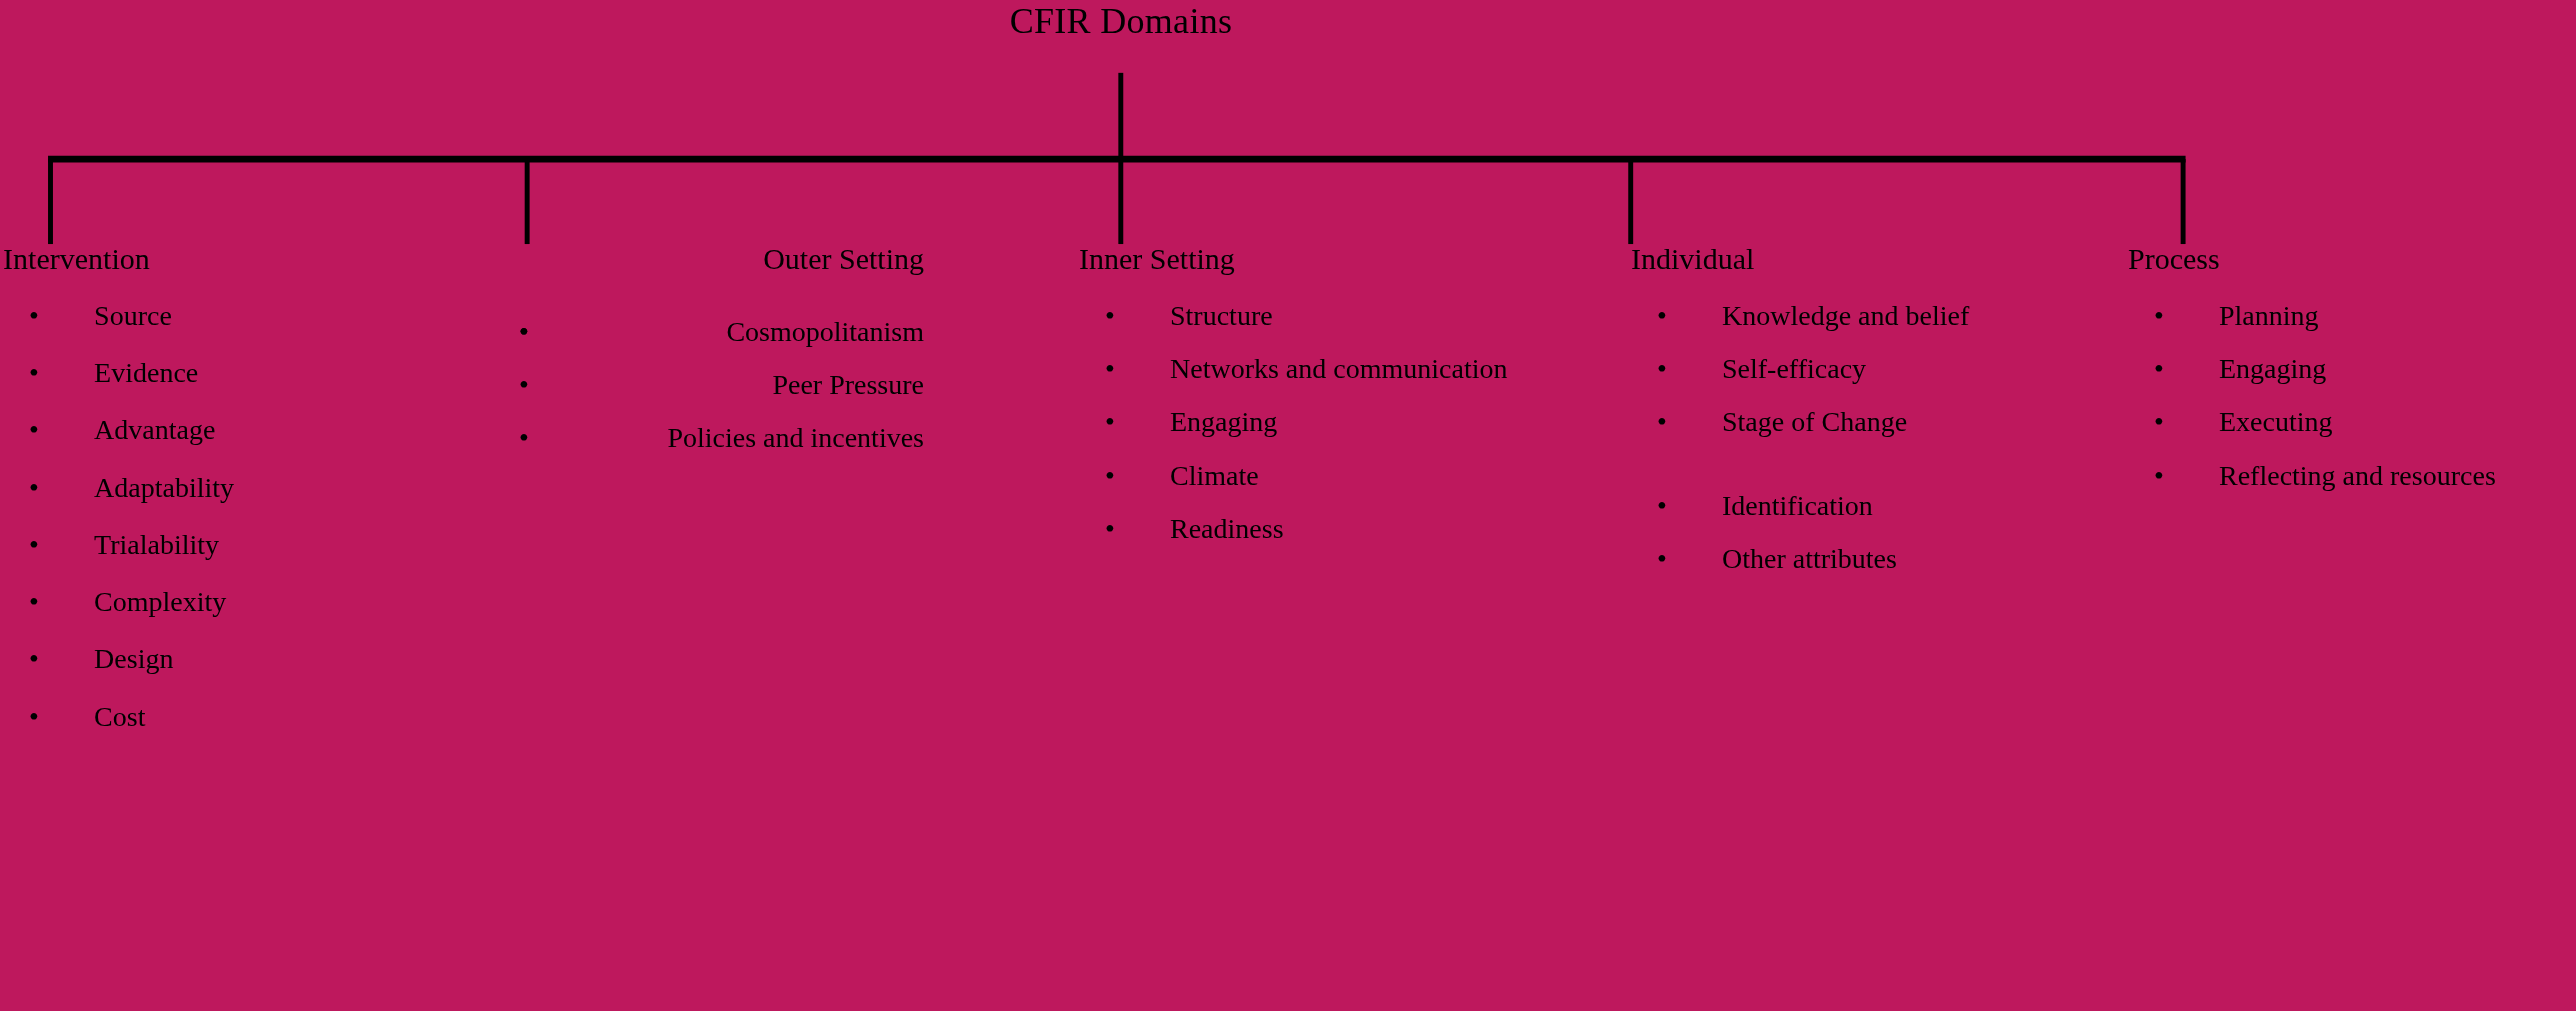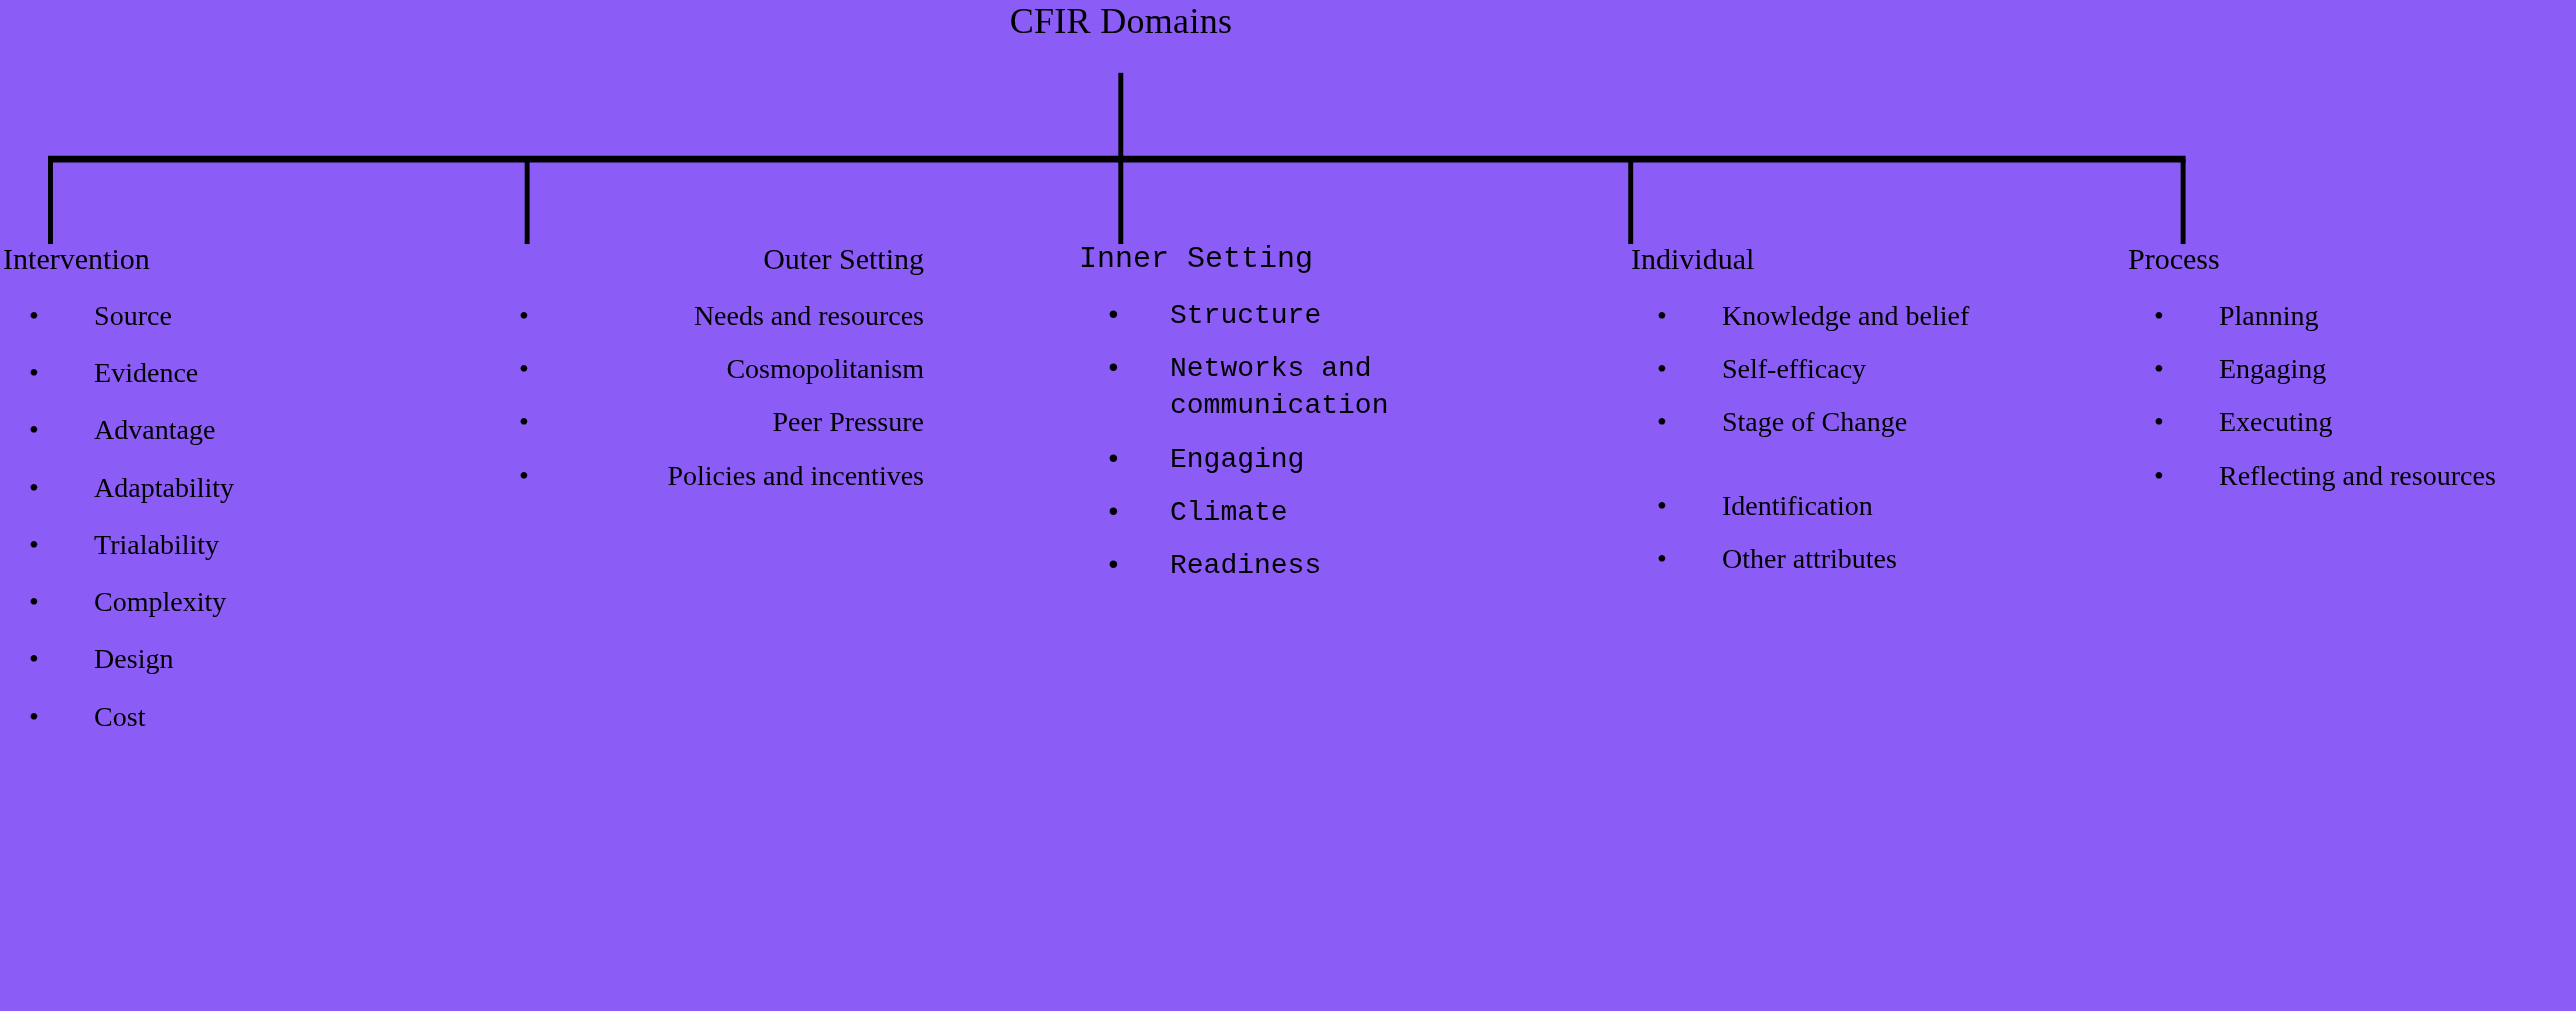--- a/index.html
+++ b/index.html
@@ -8,21 +8,21 @@
     background: #ffffff;
   }
   body {
     font-family: "Liberation Serif", "DejaVu Serif", serif;
     color: #000000;
   }
   #page {
     position: relative;
     width: 2576px;
     height: 1012px;
-    background: #8b5cf6;
+    background: #be185d;
     overflow: hidden;
   }
 
   
   #title {
     position: absolute;
     left: 0;
     top: 2.5px;
     width: 2242px;
     text-align: center;
@@ -83,21 +83,21 @@
     line-height: 1.33;
   }
   .li.spacer-before {
     margin-top: 46px;
   }
   .li .txt { display: block; }
 
   
   .c0 { left: 3.1px;    width: 431px; }
   .c1 { left: 493px;  width: 431px; text-align: right; }
-  .c2 { left: 1079px; width: 456px; font-family: Liberation Mono, monospace; }
+  .c2 { left: 1079px; width: 456px; }
   .c3 { left: 1584px; width: 468px; margin-left: 47px; }
   .c4 { left: 2128px; width: 431px; }
 
   .c0 .li { padding-left: 91px; }
   .c1 .li { padding-left: 91px; }
   .c2 .li { padding-left: 91px; }
   .c3 .li { padding-left: 91px; }
   .c4 .li { padding-left: 91px; }
 
   .c1 .li, .c2 .li, .c3 .li { margin-bottom: 16px; }
@@ -161,21 +161,20 @@
             <span class="txt">Cost</span>
           </li>
       </ul>
     </div>
 
     <div class="col c1">
       <div class="col-head">Outer Setting</div>
       <ul class="col-list">
         <li class="li">
             <span class="bullet">•</span>
-            <span class="txt">Needs and resources</span>
           </li>
         <li class="li">
             <span class="bullet">•</span>
             <span class="txt">Cosmopolitanism</span>
           </li>
         <li class="li">
             <span class="bullet">•</span>
             <span class="txt">Peer Pressure</span>
           </li>
         <li class="li">

